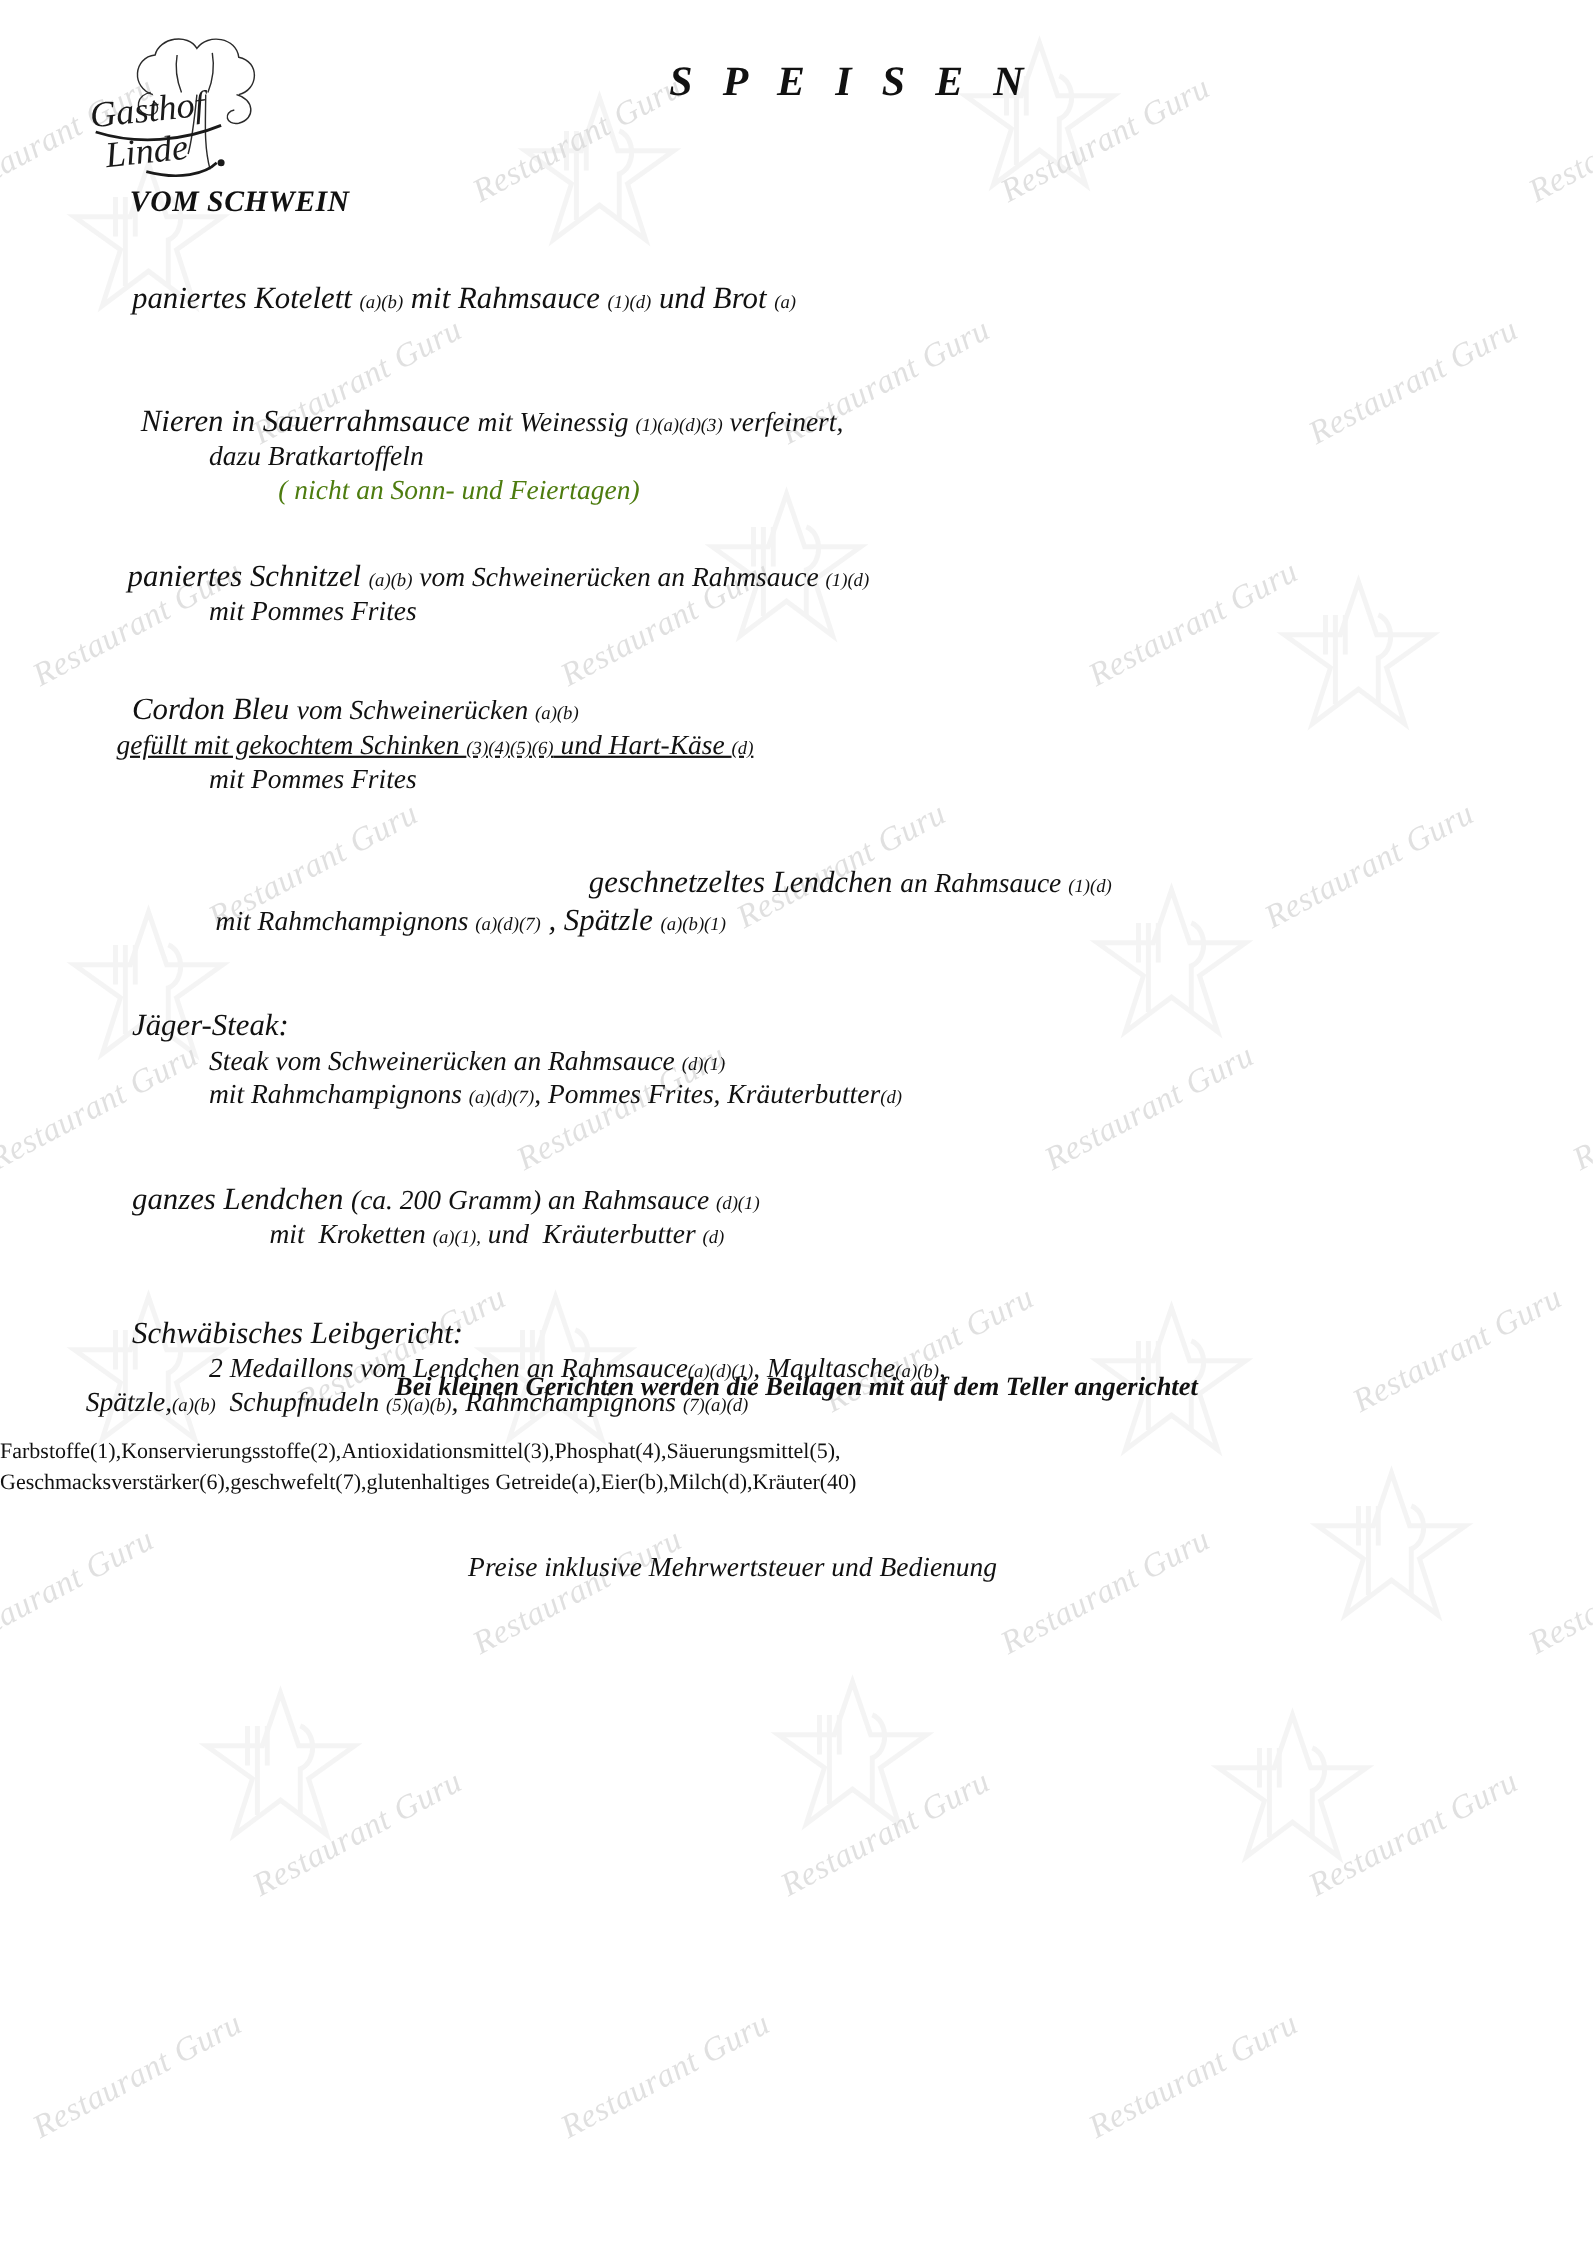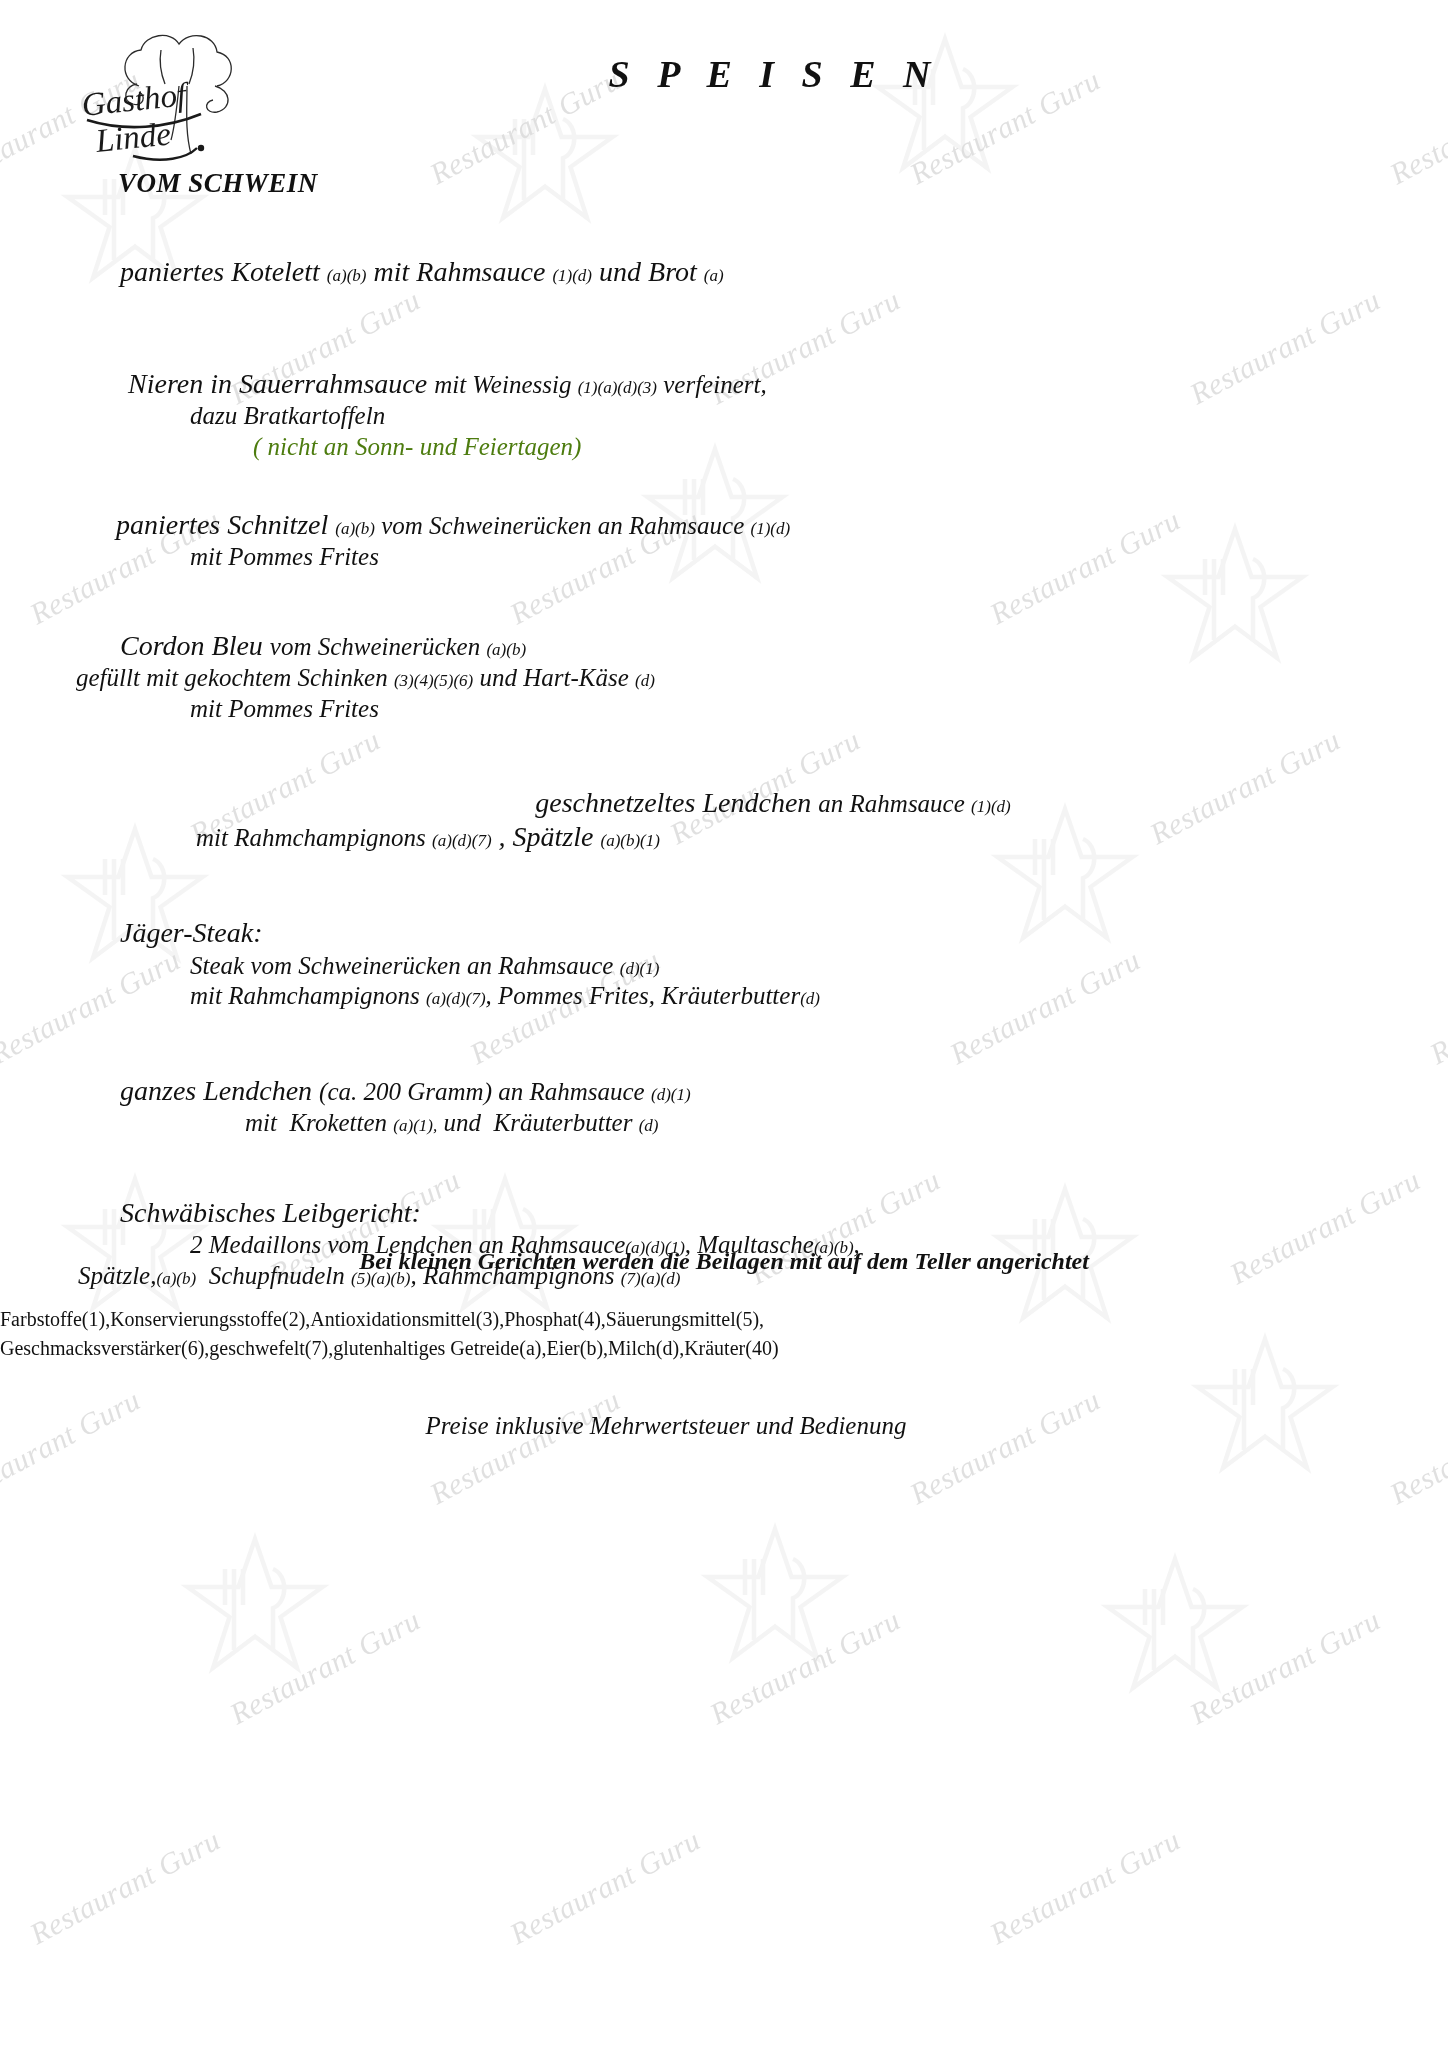--- a/index.html
+++ b/index.html
@@ -285,21 +285,21 @@
           <div class="line l-main" style="padding-left: 128px;"><span style="font-size: 28px;">Nieren in Sauerrahmsauce </span><span style="font-size: 25px;">mit Weinessig </span><span class="sm">(1)(a)(d)(3)</span><span style="font-size: 25px;"> verfeinert,</span></div>
           <div class="line l-sub" style="padding-left: 190px;"><span style="font-size: 25px;">dazu Bratkartoffeln</span></div>
           <div class="line l-sub note-red" style="padding-left: 253px;"><span style="font-size: 25px;">( nicht an Sonn- und Feiertagen)</span></div>
         </div>
         <div class="dish" id="dish-paniertes-schnitzel" style="margin-bottom: 56px;">
           <div class="line l-main" style="padding-left: 116px; font-family: Liberation Serif, serif;"><span style="font-size: 28px;">paniertes Schnitzel </span><span class="sm">(a)(b)</span><span style="font-size: 25px;"> vom Schweinerücken an Rahmsauce </span><span class="sm">(1)(d)</span></div>
           <div class="line l-sub" style="padding-left: 190px;"><span style="font-size: 25px;">mit Pommes Frites</span></div>
         </div>
         <div class="dish" id="dish-cordon-bleu" style="margin-bottom: 62px;">
           <div class="line l-main" style="padding-left: 120px;"><span style="font-size: 28px;">Cordon Bleu </span><span style="font-size: 25px;">vom Schweinerücken </span><span class="sm">(a)(b)</span></div>
-          <div class="line l-sub" style="padding-left: 76px;"><span style="font-size: 25px;">gefüllt mit gekochtem Schinken </span><span class="sm">(3)(4)(5)(6)</span><span style="font-size: 25px;"> und Hart-Käse </span><span class="sm">(d)</span></div>
+          <div class="line l-sub" style="padding-left: 106px; text-decoration: underline;"><span style="font-size: 25px;">gefüllt mit gekochtem Schinken </span><span class="sm">(3)(4)(5)(6)</span><span style="font-size: 25px;"> und Hart-Käse </span><span class="sm">(d)</span></div>
           <div class="line l-sub" style="padding-left: 190px;"><span style="font-size: 25px;">mit Pommes Frites</span></div>
         </div>
         <div class="dish" id="dish-geschnetzeltes-lendchen" style="margin-bottom: 62px;">
           <div class="line l-main" style="padding-left: 98px; text-align: center;"><span style="font-size: 28px;">geschnetzeltes Lendchen </span><span style="font-size: 25px;">an Rahmsauce </span><span class="sm">(1)(d)</span></div>
           <div class="line l-sub" style="padding-left: 196px;"><span style="font-size: 25px;">mit Rahmchampignons </span><span class="sm">(a)(d)(7)</span><span style="font-size: 28px;"> , Spätzle </span><span class="sm">(a)(b)(1)</span></div>
         </div>
         <div class="dish" id="dish-jaeger-steak" style="margin-bottom: 62px;">
           <div class="line l-main" style="padding-left: 120px;"><span style="font-size: 28px;">Jäger-Steak:</span></div>
           <div class="line l-sub" style="padding-left: 190px;"><span style="font-size: 25px;">Steak vom Schweinerücken an Rahmsauce </span><span class="sm">(d)(1)</span></div>
           <div class="line l-sub" style="padding-left: 190px;"><span style="font-size: 25px;">mit Rahmchampignons </span><span class="sm">(a)(d)(7)</span><span style="font-size: 25px;">, Pommes Frites, Kräuterbutter</span><span class="sm">(d)</span></div>

